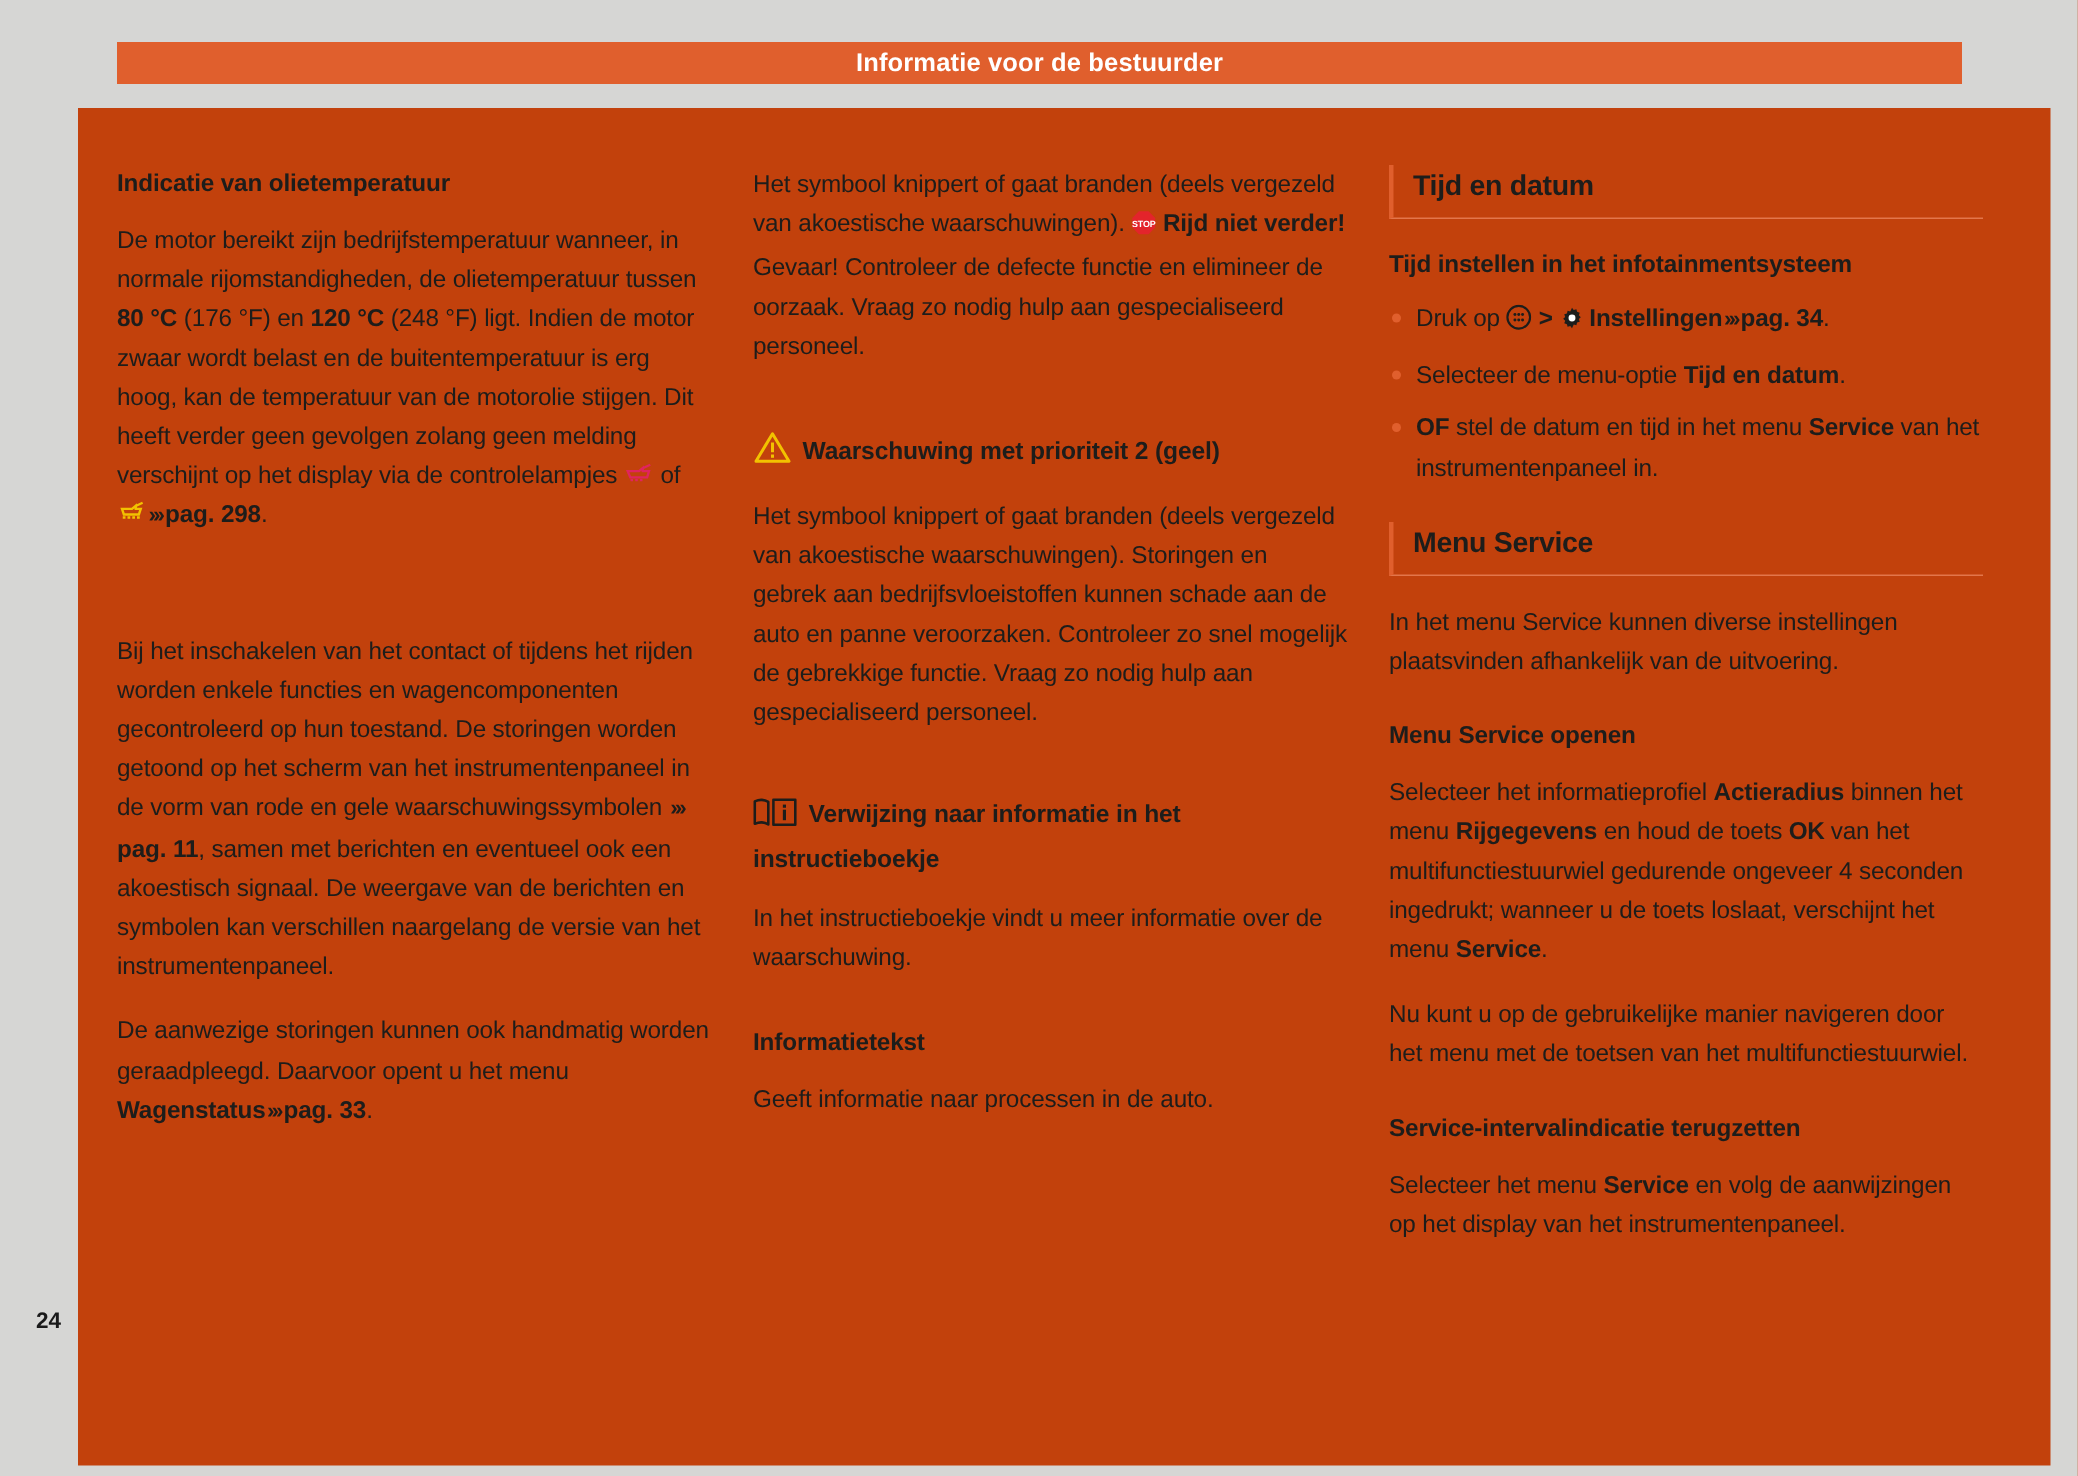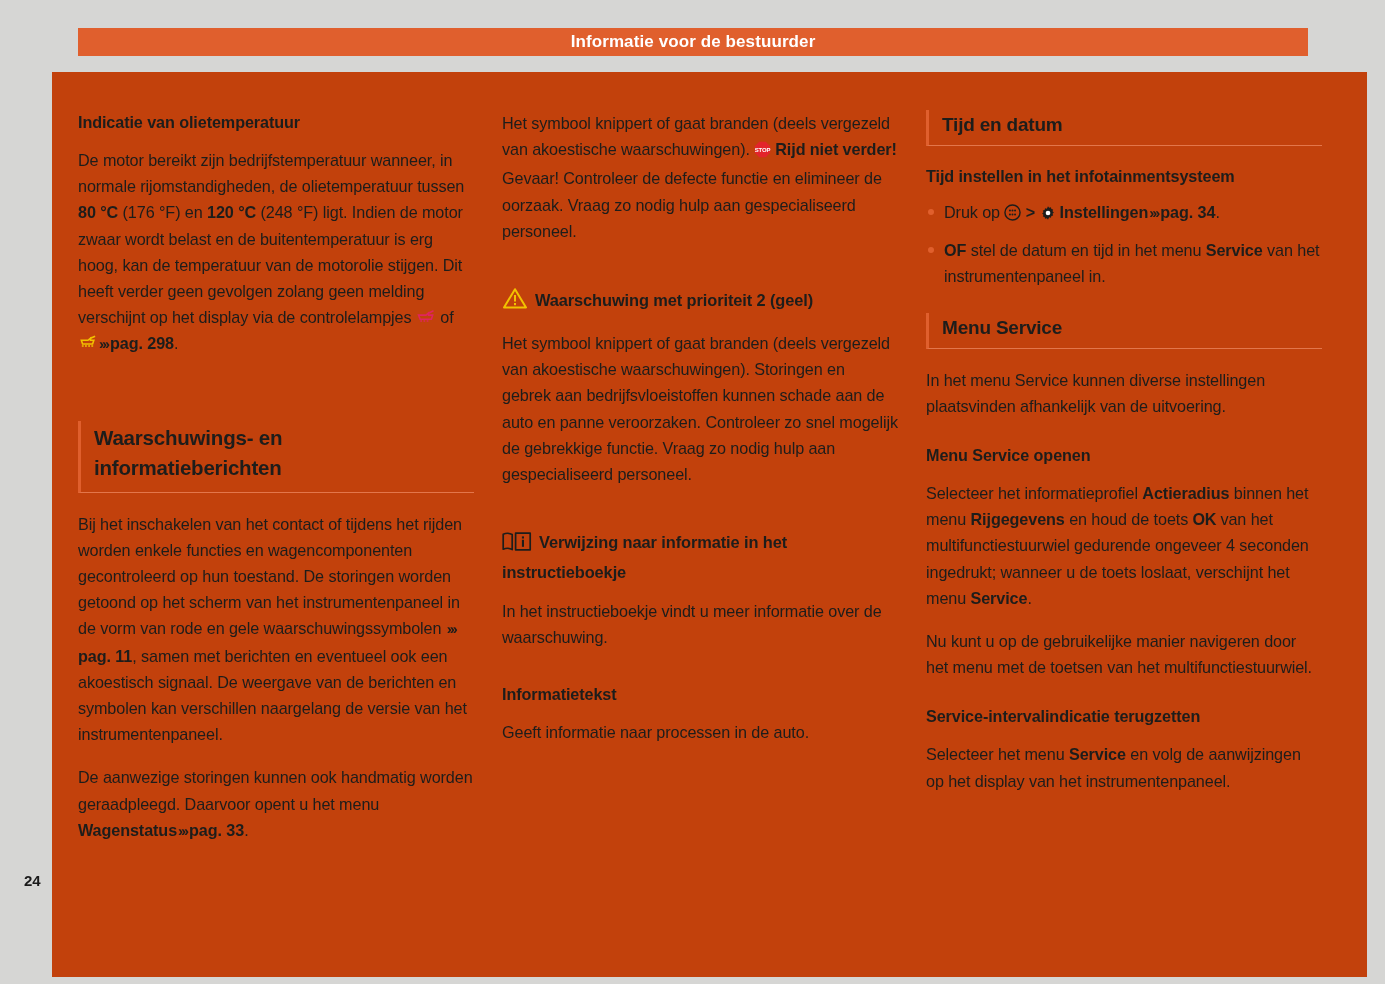--- a/index.html
+++ b/index.html
@@ -193,21 +193,20 @@
             </svg></span><span> of </span><span class="glyph"><svg width="20" height="15" viewBox="0 0 24 18">
               <g fill="none" stroke="#f2c200" stroke-width="1.9">
                 <path d="M4 7.5h8l3-2.5v2.5h4l-1.5 4.5H5.5z"></path>
                 <path d="M15 5.2 20.5 2.6"></path>
                 <path d="M4.6 14.4h2.2M8.4 14.4h2.2M12.2 14.4h2.2M16 14.4h2.2"></path>
               </g>
             </svg></span><span class="chev">›››</span><b class="pgref">pag. 298</b><span>.</span></p>
 
       <div class="spacer-lg"></div>
 
-      <h2 class="section-head">Waarschuwings- en informatieberichten</h2>
 
       <p class="body-text"><span>Bij het inschakelen van het contact of tijdens het rijden worden enkele functies en wagencomponenten gecontroleerd op hun toestand. De storingen worden getoond op het scherm van het instrumentenpaneel in de vorm van rode en gele waarschuwingssymbolen </span><span class="chev">›››</span><b class="pgref">pag. 11</b><span>, samen met berichten en eventueel ook een akoestisch signaal. De weergave van de berichten en symbolen kan verschillen naargelang de versie van het instrumentenpaneel.</span></p>
 
       <p class="body-text"><span>De aanwezige storingen kunnen ook handmatig worden geraadpleegd. Daarvoor opent u het menu </span><b>Wagenstatus</b><span class="chev">›››</span><b class="pgref">pag. 33</b><span>.</span></p>
 
     </div>
 
     <div class="col">
 
 
@@ -260,20 +259,21 @@
                 <circle cx="9" cy="7" r="1.05" fill="#1d1d1b"></circle>
                 <circle cx="11.7" cy="7" r="1.05" fill="#1d1d1b"></circle>
                 <circle cx="6.3" cy="11" r="1.05" fill="#1d1d1b"></circle>
                 <circle cx="9" cy="11" r="1.05" fill="#1d1d1b"></circle>
                 <circle cx="11.7" cy="11" r="1.05" fill="#1d1d1b"></circle>
               </svg></span><b> &gt; </b><span class="glyph" style="vertical-align:-3px;margin-right:4px;"><svg width="16" height="16" viewBox="0 0 18 18">
                 <path fill="#1d1d1b" d="M9 1.4 10.3 3l2-.6.5 2 2 .6-.7 2 1.5 1.4-1.5 1.4.7 2-2 .6-.5 2-2-.6L9 16.6 7.7 15l-2 .6-.5-2-2-.6.7-2L2.4 9.6 3.9 8.2l-.7-2 2-.6.5-2 2 .6z"></path>
                 <circle cx="9" cy="9" r="2.6" fill="#ffffff"></circle>
               </svg></span><b>Instellingen</b><span class="chev">›››</span><b class="pgref">pag. 34</b><span>.</span></li>
 
+        <li><span>Selecteer de menu-optie </span><b>Tijd en datum</b><span>.</span></li>
 
         <li><b>OF</b><span> stel de datum en tijd in het menu </span><b>Service</b><span> van het instrumentenpaneel in.</span></li>
       </ul>
 
       <div class="spacer-sm"></div>
 
       <h2 class="section-head small">Menu Service</h2>
 
       <p class="body-text">In het menu Service kunnen diverse instellingen plaatsvinden afhankelijk van de uitvoering.</p>
 

